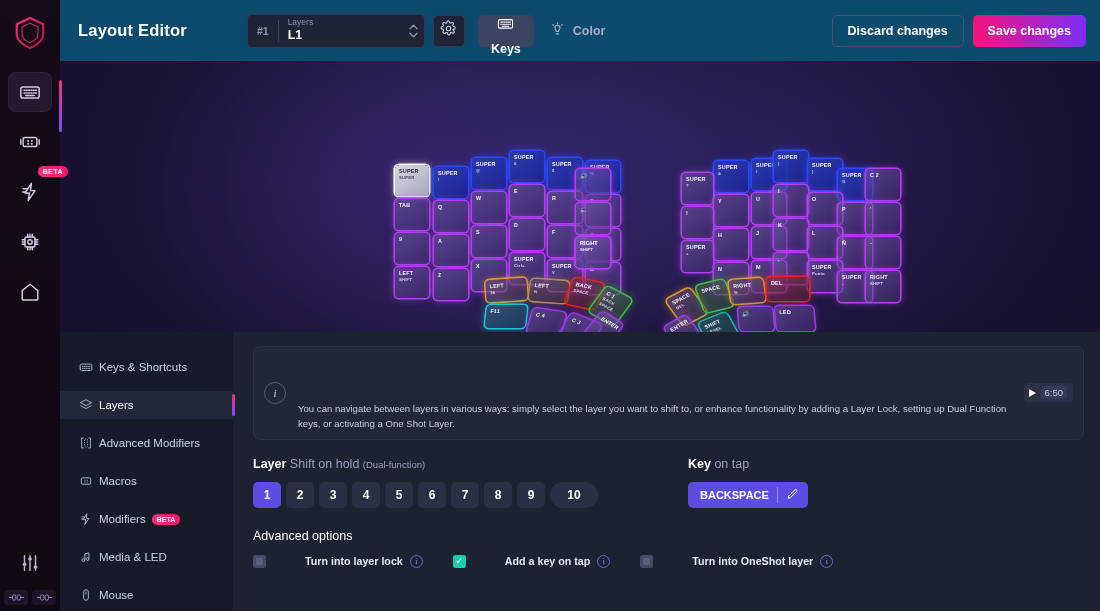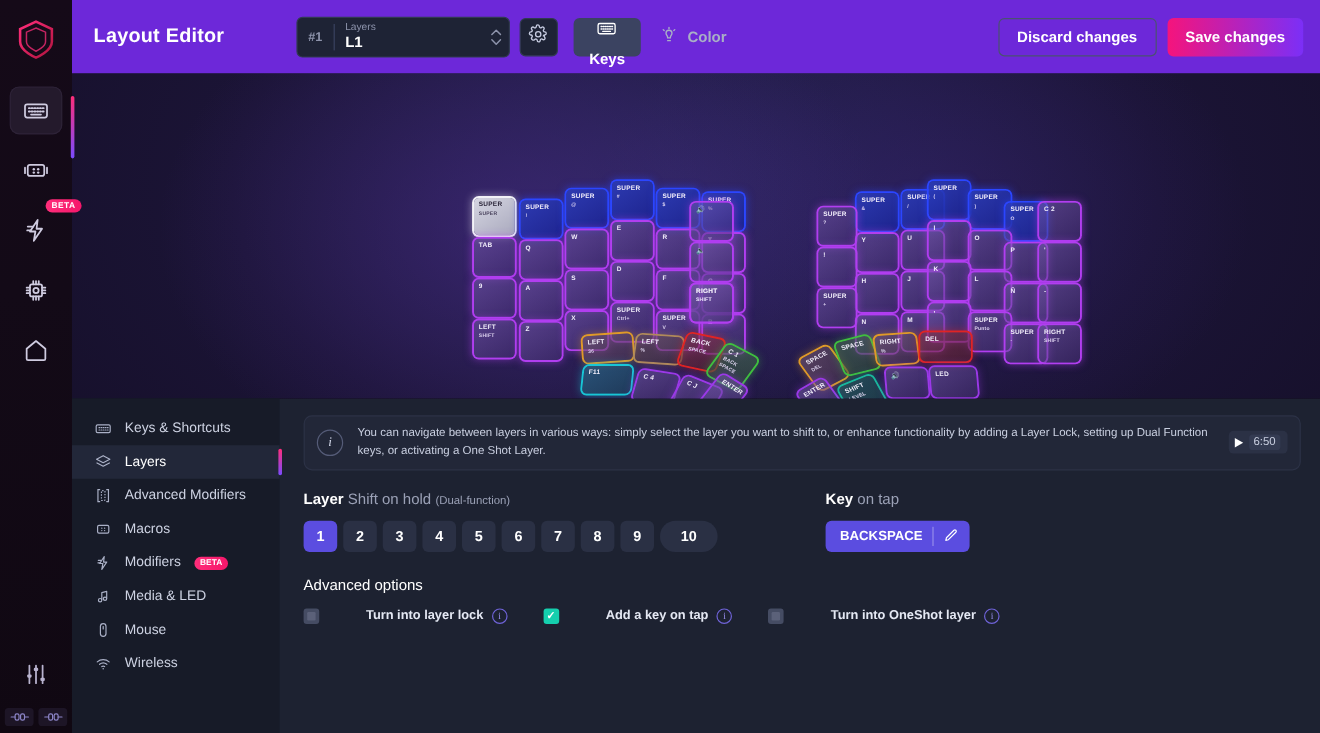--- a/index.html
+++ b/index.html
@@ -53,21 +53,21 @@
     background: linear-gradient(180deg,#ff2d7a 0%, #7a4bff 100%);
     border-radius: 2px; z-index: 8;
   }
 
   
   .main { flex: 1; display: flex; flex-direction: column; min-width: 0; position: relative; }
 
   
   .header {
     height: 61px; flex: 0 0 61px;
-    background: #6d28d9;
+    background: #0c4a6e;
     display: flex; align-items: center; padding: 0 14px 0 18px;
     position: relative; z-index: 5;
   }
   .header-title { font-size: 16.5px; font-weight: bold; color: #fff; letter-spacing: .2px; }
 
   .layer-select {
     margin-left: 60px; height: 34px; background: #1e2335;
     border: 1px solid #313a52; border-radius: 5px;
     display: flex; align-items: center; padding: 0 4px 0 9px; min-width: 178px;
   }
@@ -157,22 +157,22 @@
 
   .key-ico { display:block; font-size: 6px; }
 
   
   .bottom { flex: 1; display: flex; min-height: 0; background: #1d2231; }
   .menu {
     width: 173px; flex: 0 0 173px; background: #171b28;
     padding-top: 11px; position: relative;
   }
   .menu-item {
-    height: 28px; display: flex; align-items: center; gap: 11px;
-    padding-left: 19px; font-size: 11.5px; color: #cdd2e2; position: relative;
+    height: 28px; display: flex; align-items: center; gap: 6px;
+    padding-left: 19px; font-size: 11.5px; color: #cdd2e2; position: relative; margin-top: 10px;
   }
   .menu-item .mi {
     width: 14px; height: 14px; display:flex; align-items:center; justify-content:center; color: #aab0c6;
   }
   .menu-item.active { background: #222739; color: #fff; }
   .menu-item.active::after {
     content: ""; position: absolute; right: -2px; top: 3px; width: 3px; height: 22px;
     background: linear-gradient(180deg,#ff2d7a,#7a4bff); border-radius: 2px;
   }
   .mini-beta {
@@ -186,21 +186,21 @@
     background: #222738; border: 1px solid #2c3246; border-radius: 7px;
     min-height: 44px; display: flex; align-items: center; gap: 12px;
     padding: 7px 10px 7px 10px; margin-bottom: 17px;
   }
   .info-i {
     width: 22px; height: 22px; flex: 0 0 22px; border-radius: 50%;
     border: 1px solid #555c78; color: #d2d7e8;
     display: flex; align-items: center; justify-content: center;
     font-style: italic; font-size: 11px; font-family: "Liberation Serif", serif;
   }
-  .info-text { flex: 1; font-size: 9.6px; line-height: 1.55; color: #c9cfe0; }
+  .info-text { flex: 1; font-size: 9.6px; line-height: 1.55; color: #c9cfe0; margin-top: 48px; }
   .video-chip {
     flex: 0 0 auto; display: flex; align-items: center; gap: 5px;
     background: #2b3145; border-radius: 4px; padding: 3px 6px 3px 5px;
   }
   .video-chip .play { width: 0; height: 0; border-left: 7px solid #fff; border-top: 4.5px solid transparent; border-bottom: 4.5px solid transparent; }
   .video-chip .time { font-size: 9.5px; color: #c9cfe0; background:#343b52; border-radius:3px; padding:1px 4px; }
 
   .rows { display: flex; gap: 0; }
   .col-layer { }
   .col-key { margin-left: 90px; }

